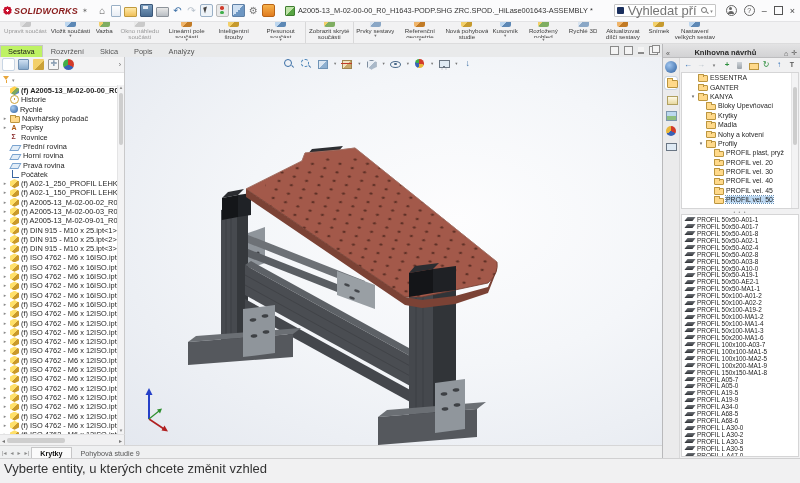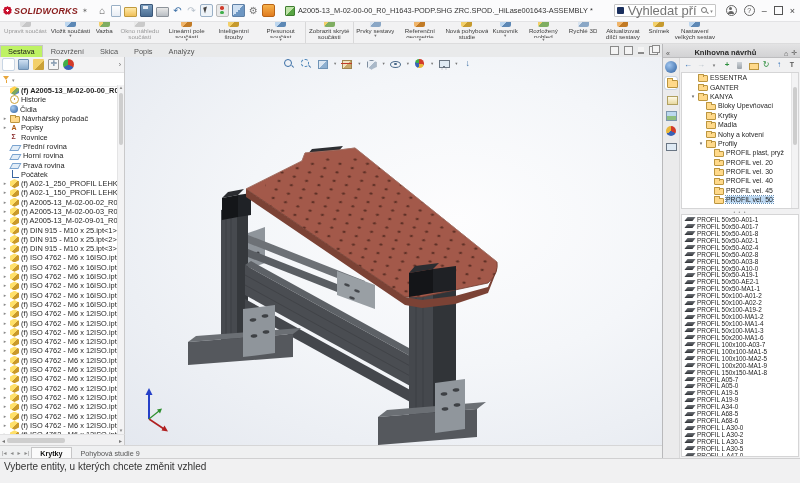--- a/index.html
+++ b/index.html
@@ -173,21 +173,21 @@
   .tplrow{display:flex;align-items:center;gap:3px;height:6.95px;white-space:nowrap;overflow:hidden;padding-left:2px}
   .tplrow .pic{width:8px;height:4px;background:linear-gradient(#70747a,#2f3236);transform:skewX(-38deg);flex:none;margin-left:2px}
   .tplrow .lbl{font-size:6.4px;color:#1c1c1c}
   
   #doctabs{left:0;top:445px;width:662px;height:13px;background:#eff0f1;border-top:1px solid #d6d6d7;display:flex;align-items:flex-end;position:absolute}
   .dnav{font-size:6px;color:#8a8a8a;padding:0 2px;line-height:12px}
   .dtab{font-size:7.2px;color:#555;padding:1px 8px;border:1px solid transparent;border-bottom:0;white-space:nowrap}
   .dtab.active{background:#fafafa;border-color:#c6c6c7;color:#111;font-weight:bold}
   
   #statusbar{left:0;top:458px;width:800px;height:25px;background:#f1f1f2;border-top:1px solid #d0d0d1;display:flex;align-items:flex-start;padding:2px 5px 0 4px;box-sizing:border-box;position:absolute;z-index:20}
-  #status-msg{font-size:10px;color:#333;white-space:nowrap}
+  #status-msg{font-size:13px;color:#333;white-space:nowrap}
   #status-right{margin-left:auto;display:flex;align-items:center;gap:14px;font-size:7.2px;color:#333}
   .globe{width:9px;height:9px;border:1px solid #777;border-radius:50%;position:relative}
   .globe::before{content:"";position:absolute;left:3.4px;top:0;width:1px;height:8px;background:#777}
   .globe::after{content:"";position:absolute;left:0;top:3.4px;width:8px;height:1px;background:#777}
   .vdd{font-size:5px;color:#777}
 </style>
 </head>
 <body>
 
 <div id="titlebar">
@@ -342,21 +342,21 @@
         <span class="tlabel">(f) A2005-13_M-02-00-00_R0_H16</span>
       </div>
       <div class="trow">
         <span class="tarrow"></span>
         <span class="ti ti-history"></span>
         <span class="tlabel">Historie</span>
       </div>
       <div class="trow">
         <span class="tarrow"></span>
         <span class="ti ti-sensors"></span>
-        <span class="tlabel">Čidla</span>
+        <span class="tlabel">Rychlé</span>
       </div>
       <div class="trow">
         <span class="tarrow">▸</span>
         <span class="ti ti-folder"></span>
         <span class="tlabel">Návrhářský pořadač</span>
       </div>
       <div class="trow">
         <span class="tarrow">▸</span>
         <span class="ti ti-annotations"></span>
         <span class="tlabel">Popisy</span>

